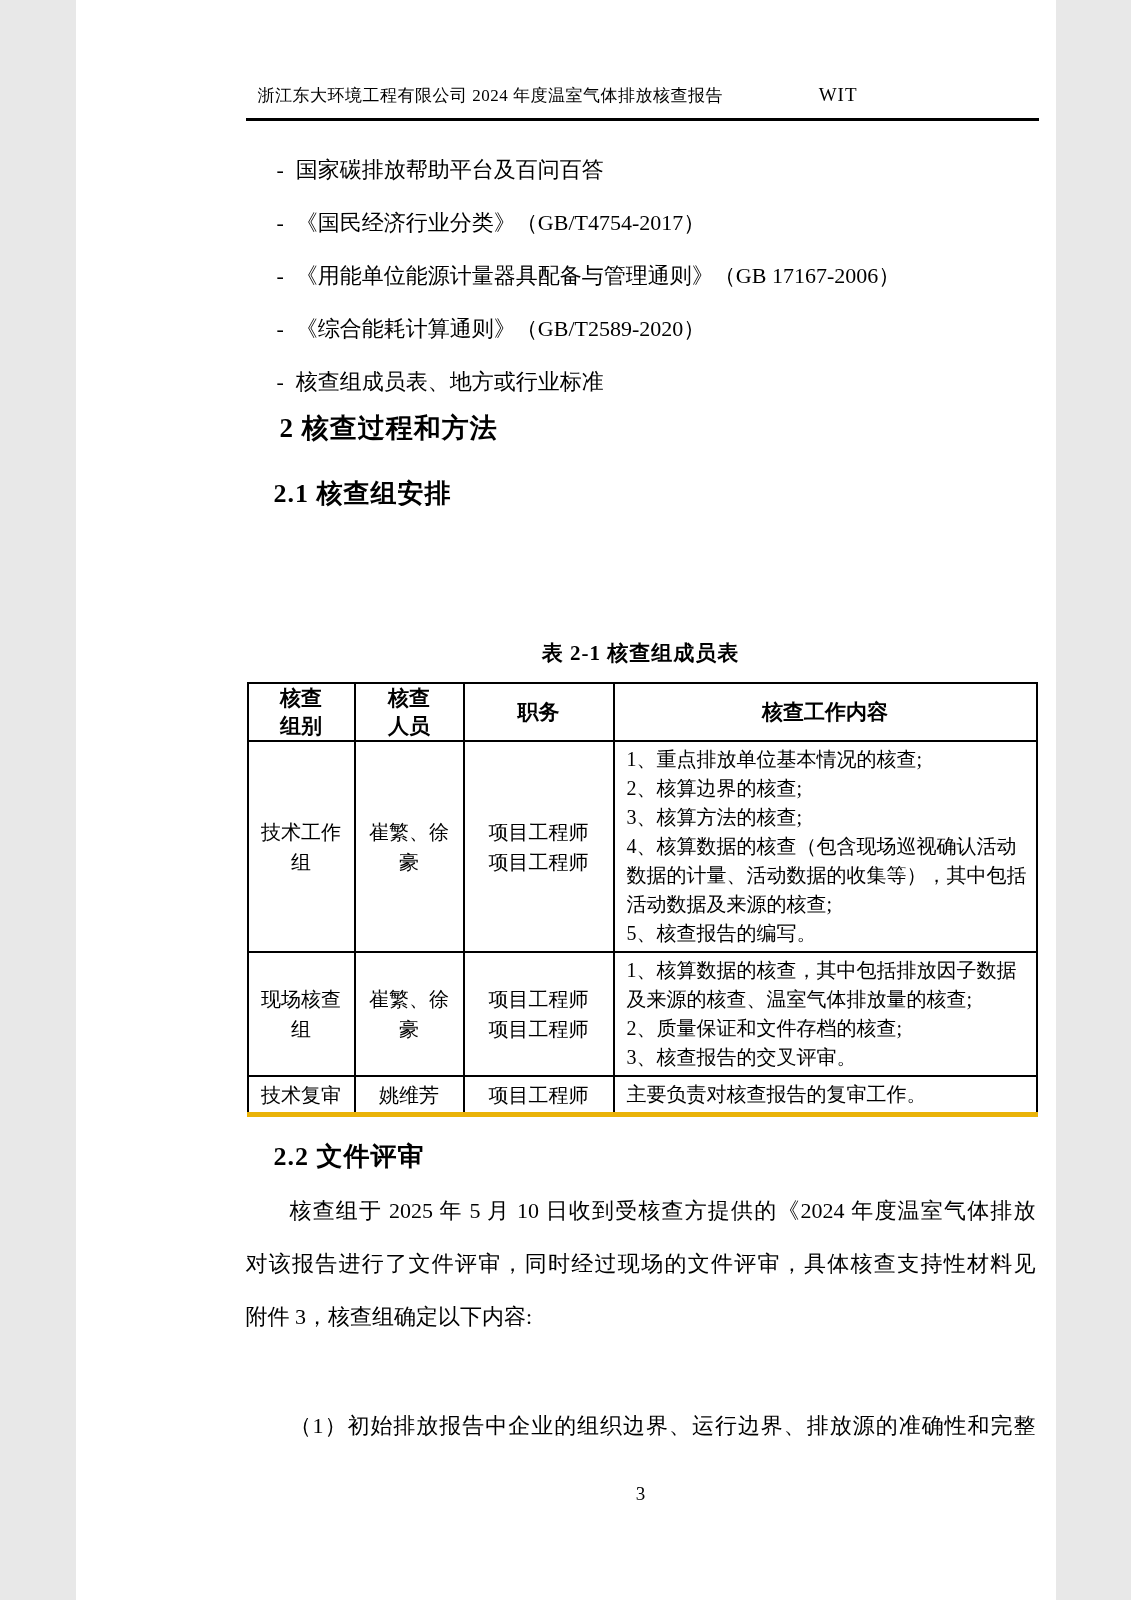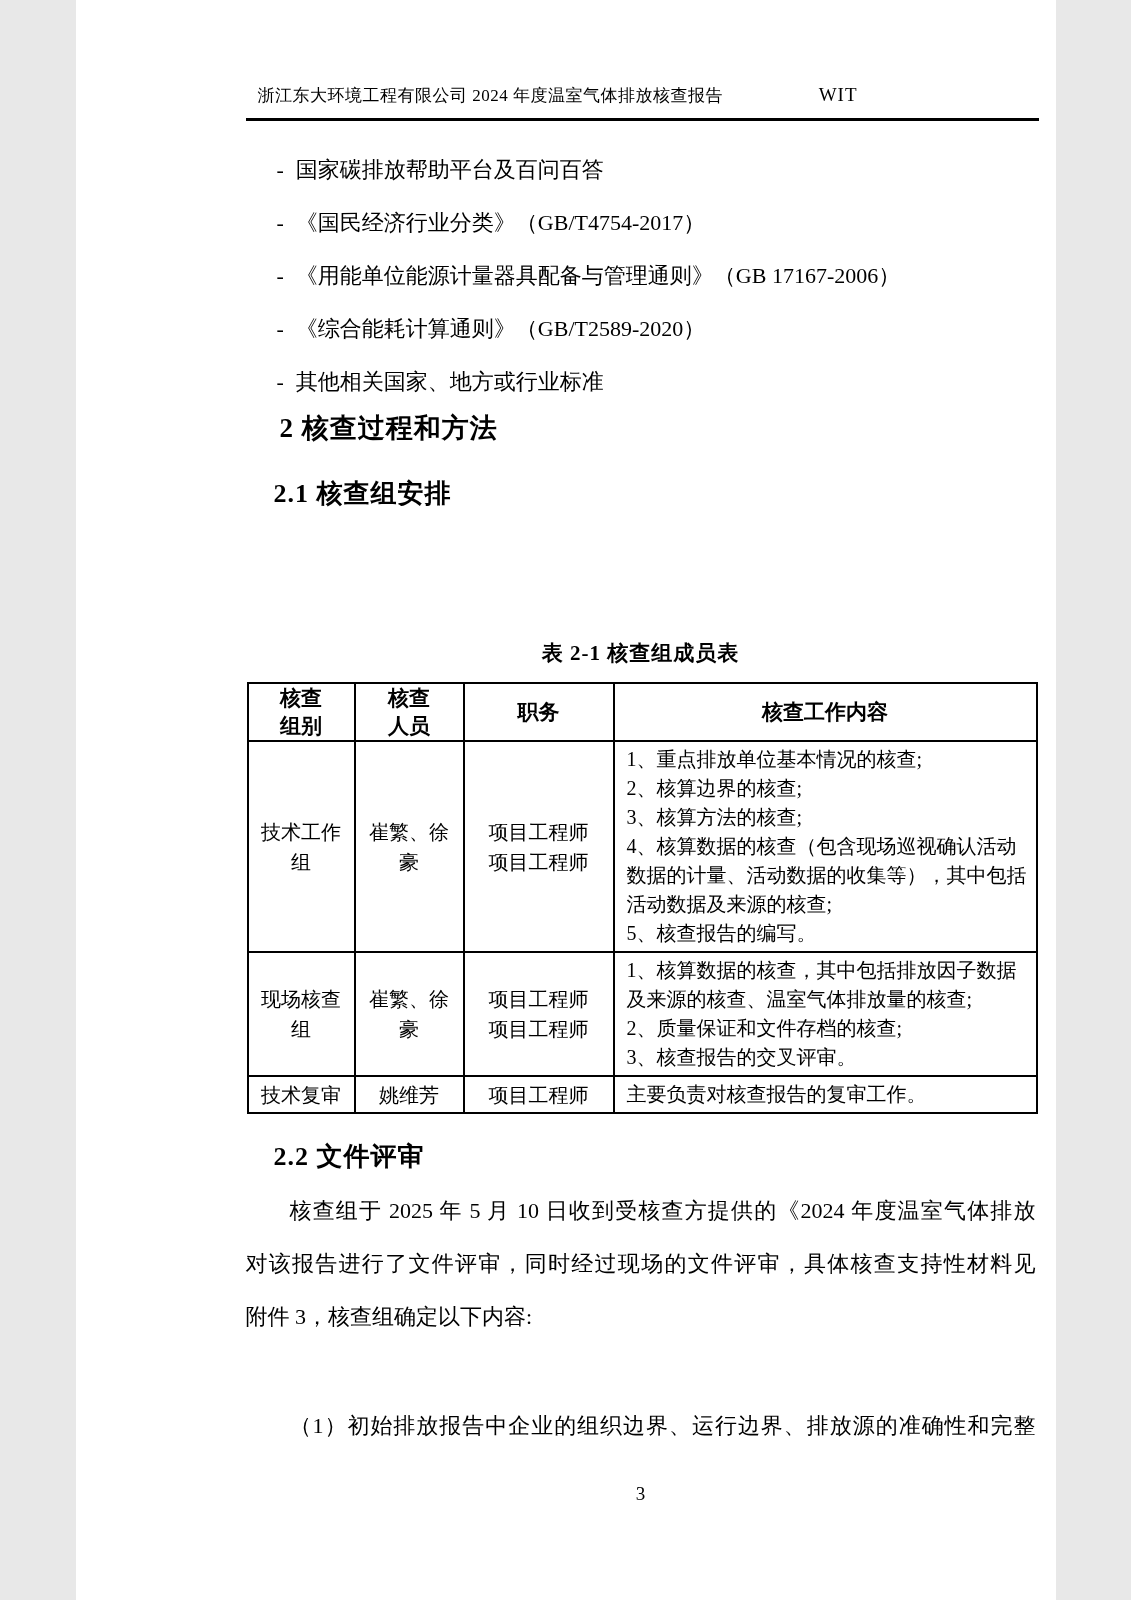--- a/index.html
+++ b/index.html
@@ -94,21 +94,21 @@
   table.team tr.r2 { height: 122px; }
   table.team tr.r3 { height: 37px; margin-top: 28px; }
   table.team th {
     font-weight: bold;
     text-align: center;
     line-height: 28px;
     font-size: 21px;
   }
   td.cc { text-align: center; padding: 2px 10px; line-height: 30px; }
   td.cl { text-align: left; padding: 3px 8px 3px 12px; line-height: 29px; }
-  table.team { border-bottom: 1px solid #eab308; }
+  table.team { border-bottom: 5px solid #eab308; }
   
   .page-number {
     position: absolute;
     top: 1483px; left: 170px; width: 790px;
     text-align: center;
     font-size: 19px;
   }
 </style>
 </head>
 <body>
@@ -119,21 +119,21 @@
     <span class="hdr-title">浙江东大环境工程有限公司 2024 年度温室气体排放核查报告</span>
     <span class="hdr-logo">WIT</span>
   </div>
   <div class="hdr-rule"></div>
 
   <ul class="ref-list">
     <li><span class="dash">-</span><span>国家碳排放帮助平台及百问百答</span></li>
     <li><span class="dash">-</span><span>《国民经济行业分类》（GB/T4754-2017）</span></li>
     <li><span class="dash">-</span><span>《用能单位能源计量器具配备与管理通则》（GB 17167-2006）</span></li>
     <li><span class="dash">-</span><span>《综合能耗计算通则》（GB/T2589-2020）</span></li>
-    <li><span class="dash">-</span><span>其他相关国家、地方或行业标准</span></li>
+    <li><span class="dash">-</span><span>核查组成员表、地方或行业标准</span></li>
   </ul>
 
   <div class="h-sec">2 核查过程和方法</div>
 
   <div class="h-sub h21">2.1 核查组安排</div>
 
 
   <div class="tbl-caption">表 2-1 核查组成员表</div>
 
   <table class="team">

